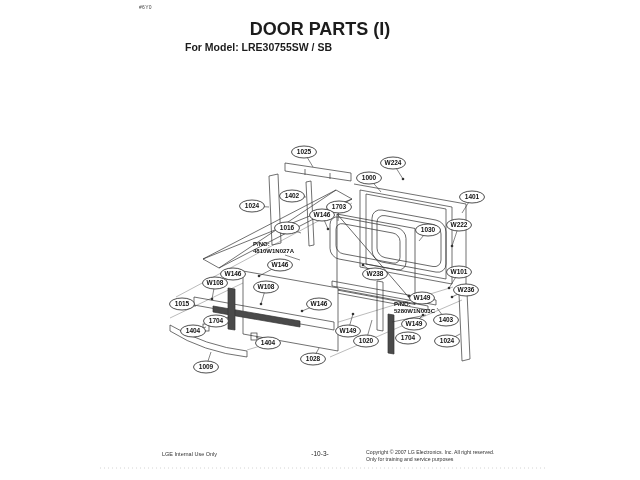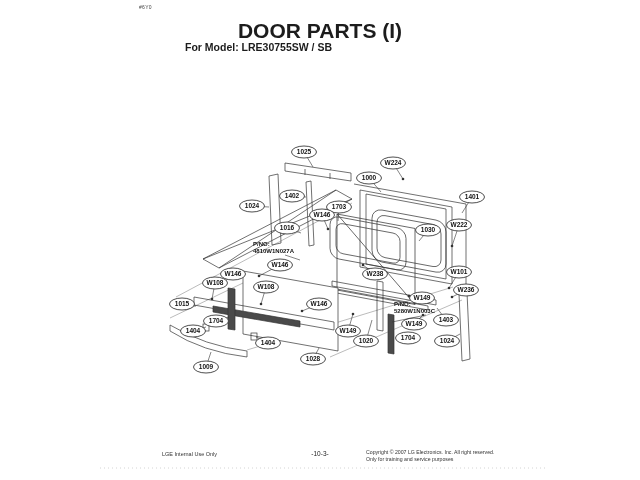--- a/index.html
+++ b/index.html
@@ -2,21 +2,21 @@
 <html><head>
 <meta charset="utf-8">
 <style>
   html,body{margin:0;padding:0;}
   body{
     width:640px;height:480px;background:#ffffff;position:relative;overflow:hidden;
     font-family:"Liberation Sans",sans-serif;color:#1c1c1c;
   }
   .abs{position:absolute;}
   #revision-mark{left:139px;top:4px;font-size:5px;color:#444;letter-spacing:.3px;}
-  #page-title{left:0;right:0;top:19px;text-align:center;font-size:21px;font-weight:700;}
+  #page-title{left:0;right:0;top:19px;text-align:center;font-size:18px;font-weight:700;}
   #model-line{left:164px;top:41px;font-size:10.5px;font-weight:700;padding-left:21px;}
   #diagram-svg{left:0;top:0;width:640px;height:480px;}
   #diagram-svg text{font-family:"Liberation Sans",sans-serif;}
   #footer-left{left:162px;top:451px;font-size:5.5px;color:#333;}
   #footer-center{left:0;right:0;top:450px;text-align:center;font-size:6.5px;color:#222;}
   #footer-right{left:366px;top:449px;font-size:5.2px;line-height:1.35;color:#333;}
 </style>
 </head>
 <body>
 

